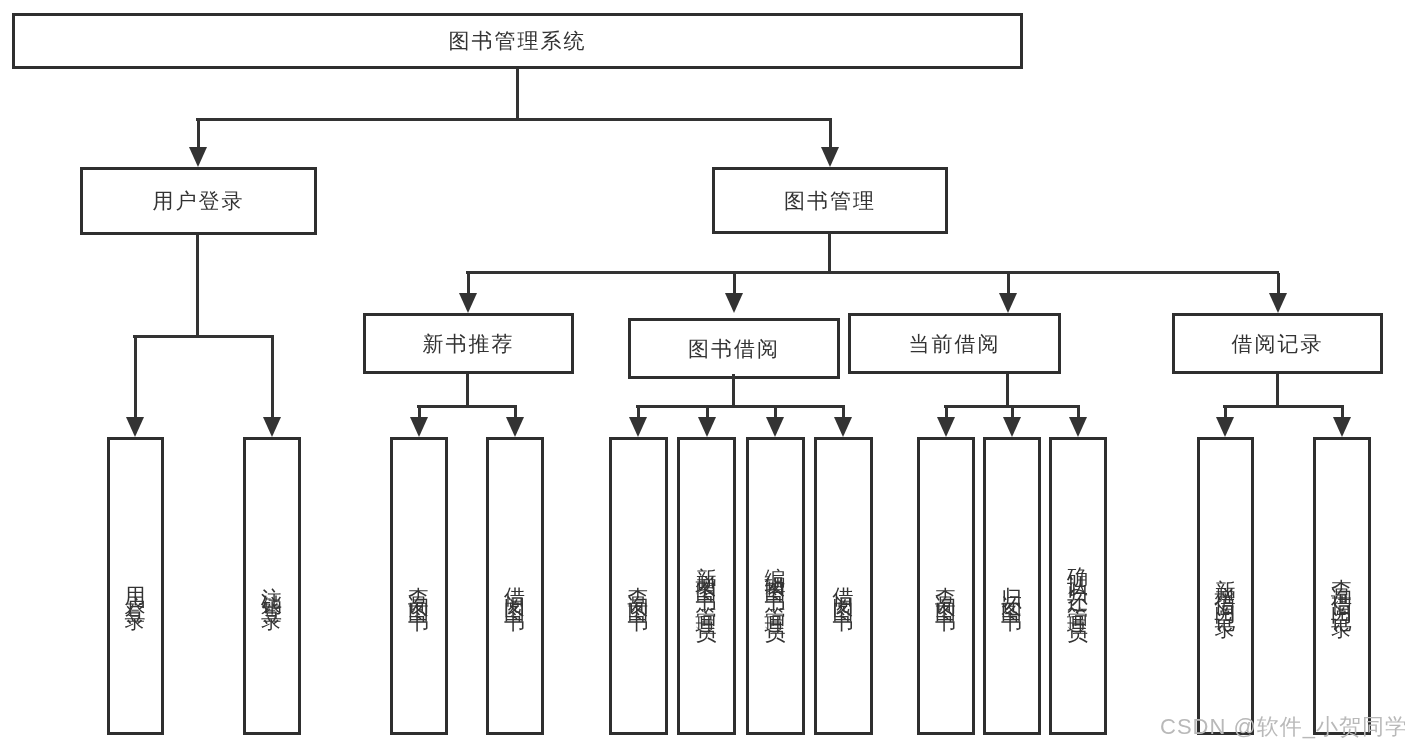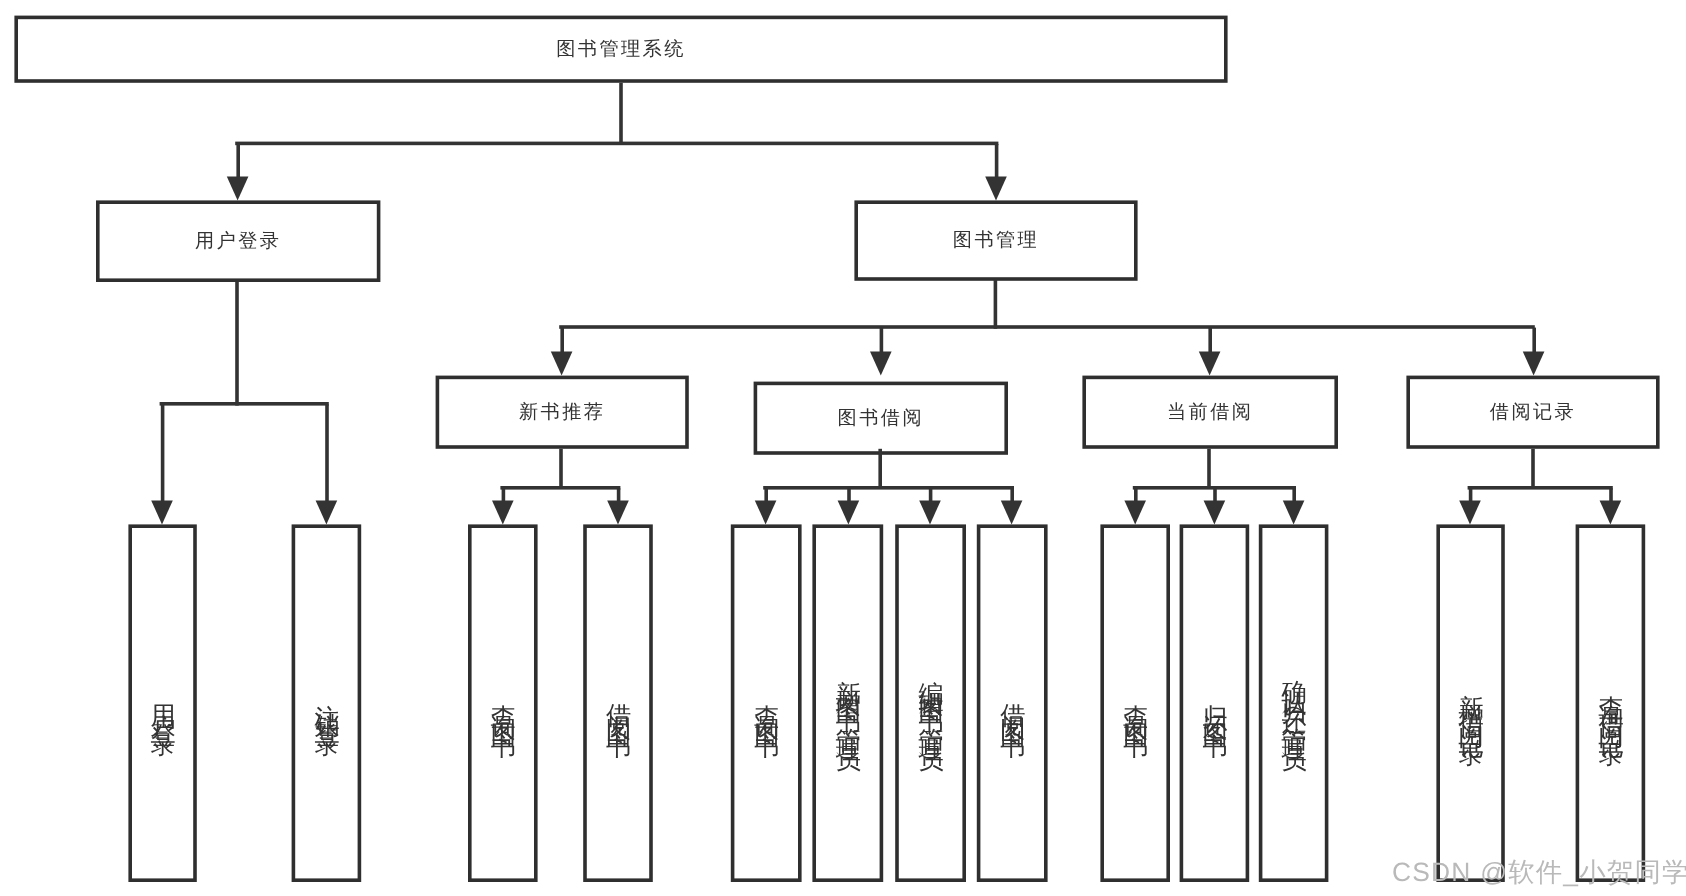--- a/index.html
+++ b/index.html
@@ -12,21 +12,21 @@
   }
   .box {
     position:absolute;
     box-sizing:border-box;
     border:3px solid #2f2f2f;
     background:#ffffff;
     display:flex;
     align-items:center;
     justify-content:center;
     color:#333333;
-    font-size:16px;
+    font-size:21px;
     letter-spacing:2px;
     text-align:center;
   }
   .vbox {
     writing-mode:vertical-rl;
     text-orientation:mixed;
     letter-spacing:8px;
     line-height:1;
     font-size:21px;
   }
@@ -53,21 +53,21 @@
 
 <div class="canvas">
 
   <div class="box" style="left:12px; top:13px; width:1011px; height:56px;">图书管理系统</div>
 
   <div class="box" style="left:80px; top:167px; width:237px; height:68px;">用户登录</div>
   <div class="box" style="left:363px; top:313px; width:211px; height:61px;">新书推荐</div>
 
   <div class="box" style="left:712px; top:167px; width:236px; height:67px;">图书管理</div>
   <div class="box" style="left:628px; top:318px; width:212px; height:61px;">图书借阅</div>
-  <div class="box" style="left:902px; top:313px; width:213px; height:61px;">当前借阅</div>
+  <div class="box" style="left:848px; top:313px; width:213px; height:61px;">当前借阅</div>
   <div class="box" style="left:1172px; top:313px; width:211px; height:61px;">借阅记录</div>
 
   <div class="box vbox" style="left:107px; top:437px; width:57px; height:298px;">用户登录</div>
   <div class="box vbox" style="left:243px; top:437px; width:58px; height:298px;">注销登录</div>
 
   <div class="box vbox" style="left:390px; top:437px; width:58px; height:298px;">查询图书</div>
   <div class="box vbox" style="left:486px; top:437px; width:58px; height:298px;">借阅图书</div>
 
   <div class="box vbox" style="left:609px; top:437px; width:59px; height:298px;">查询图书</div>
   <div class="box vbox" style="left:677px; top:437px; width:59px; height:298px;">新增图书（管理员）</div>

